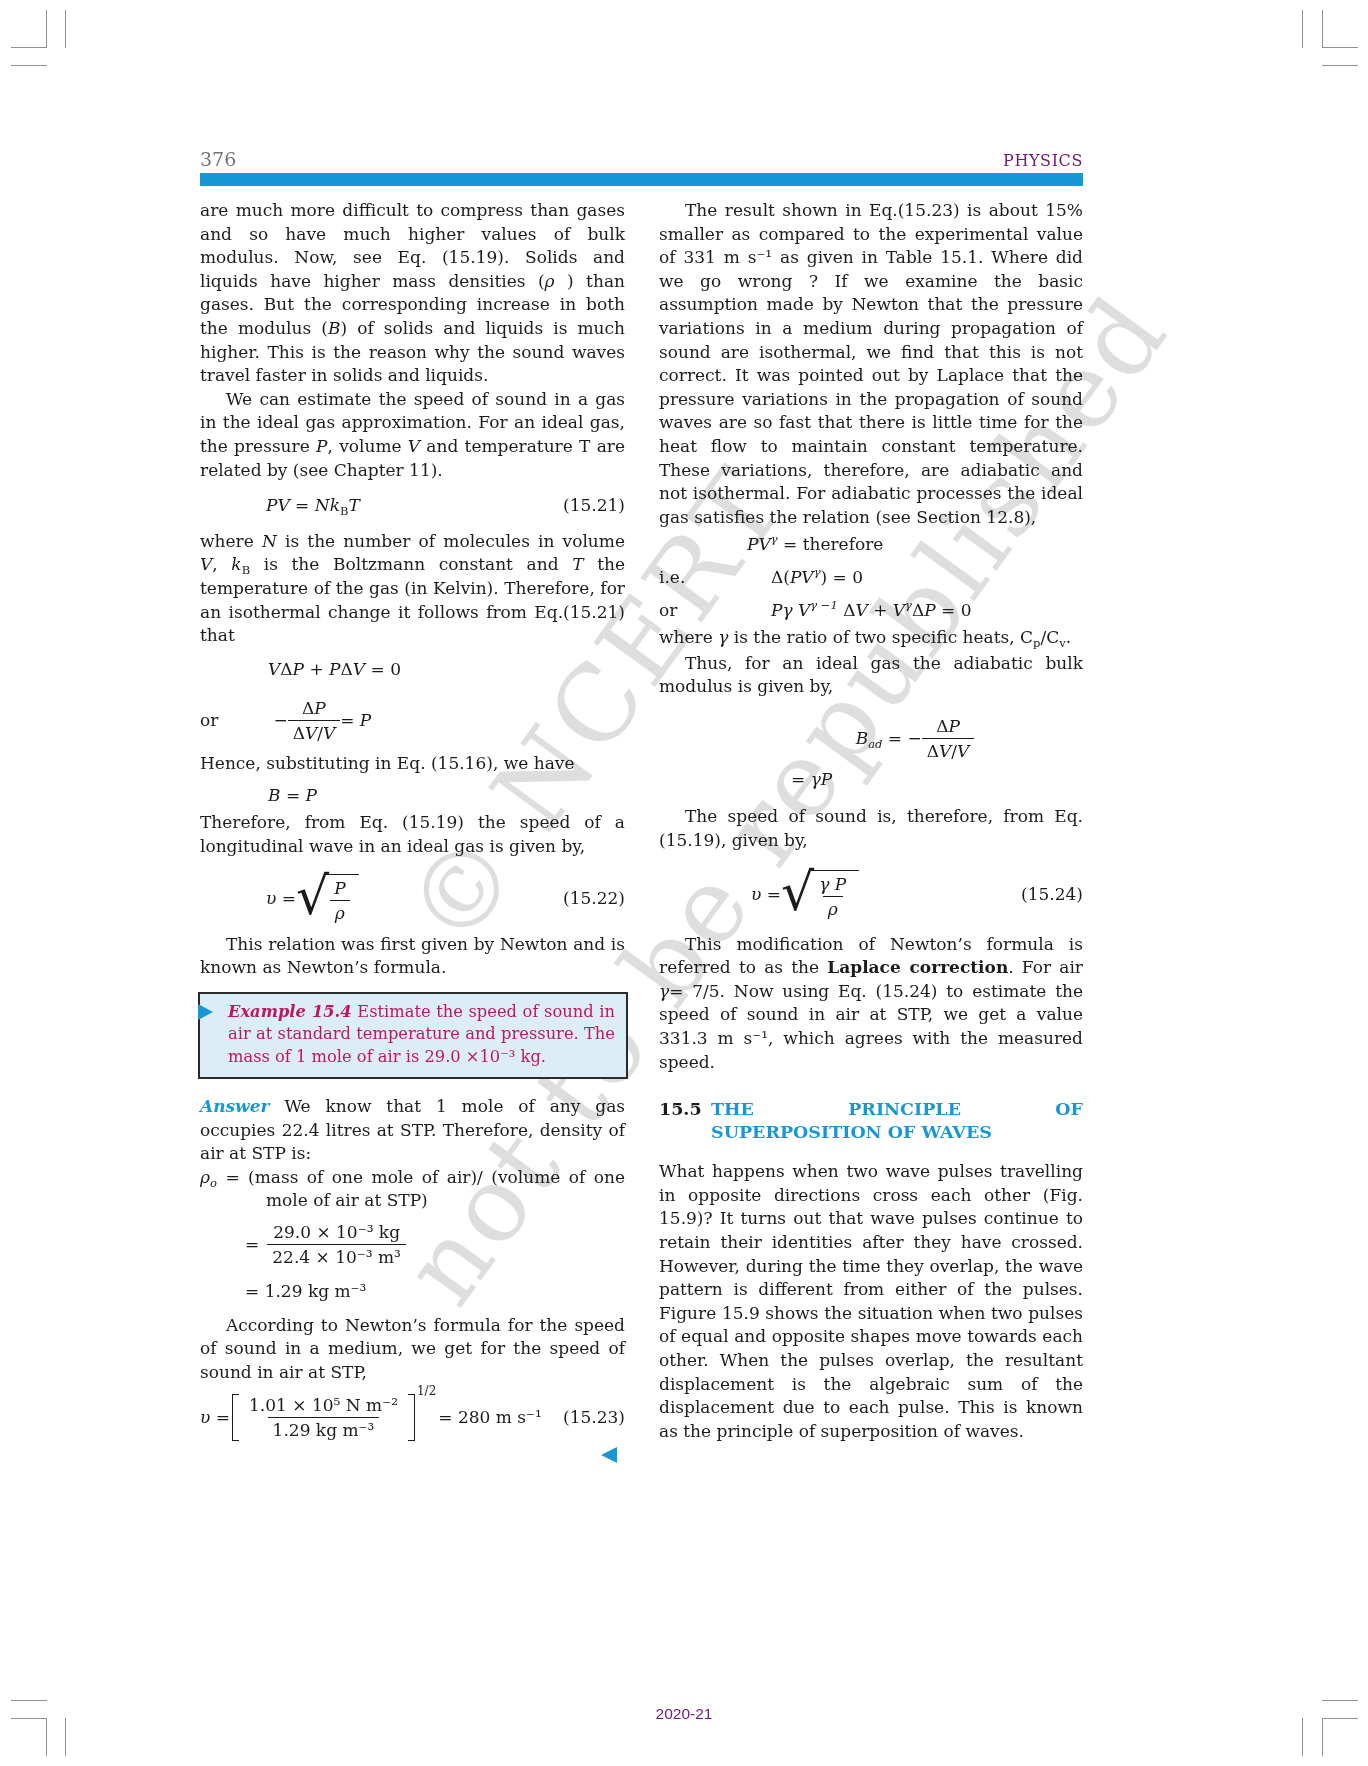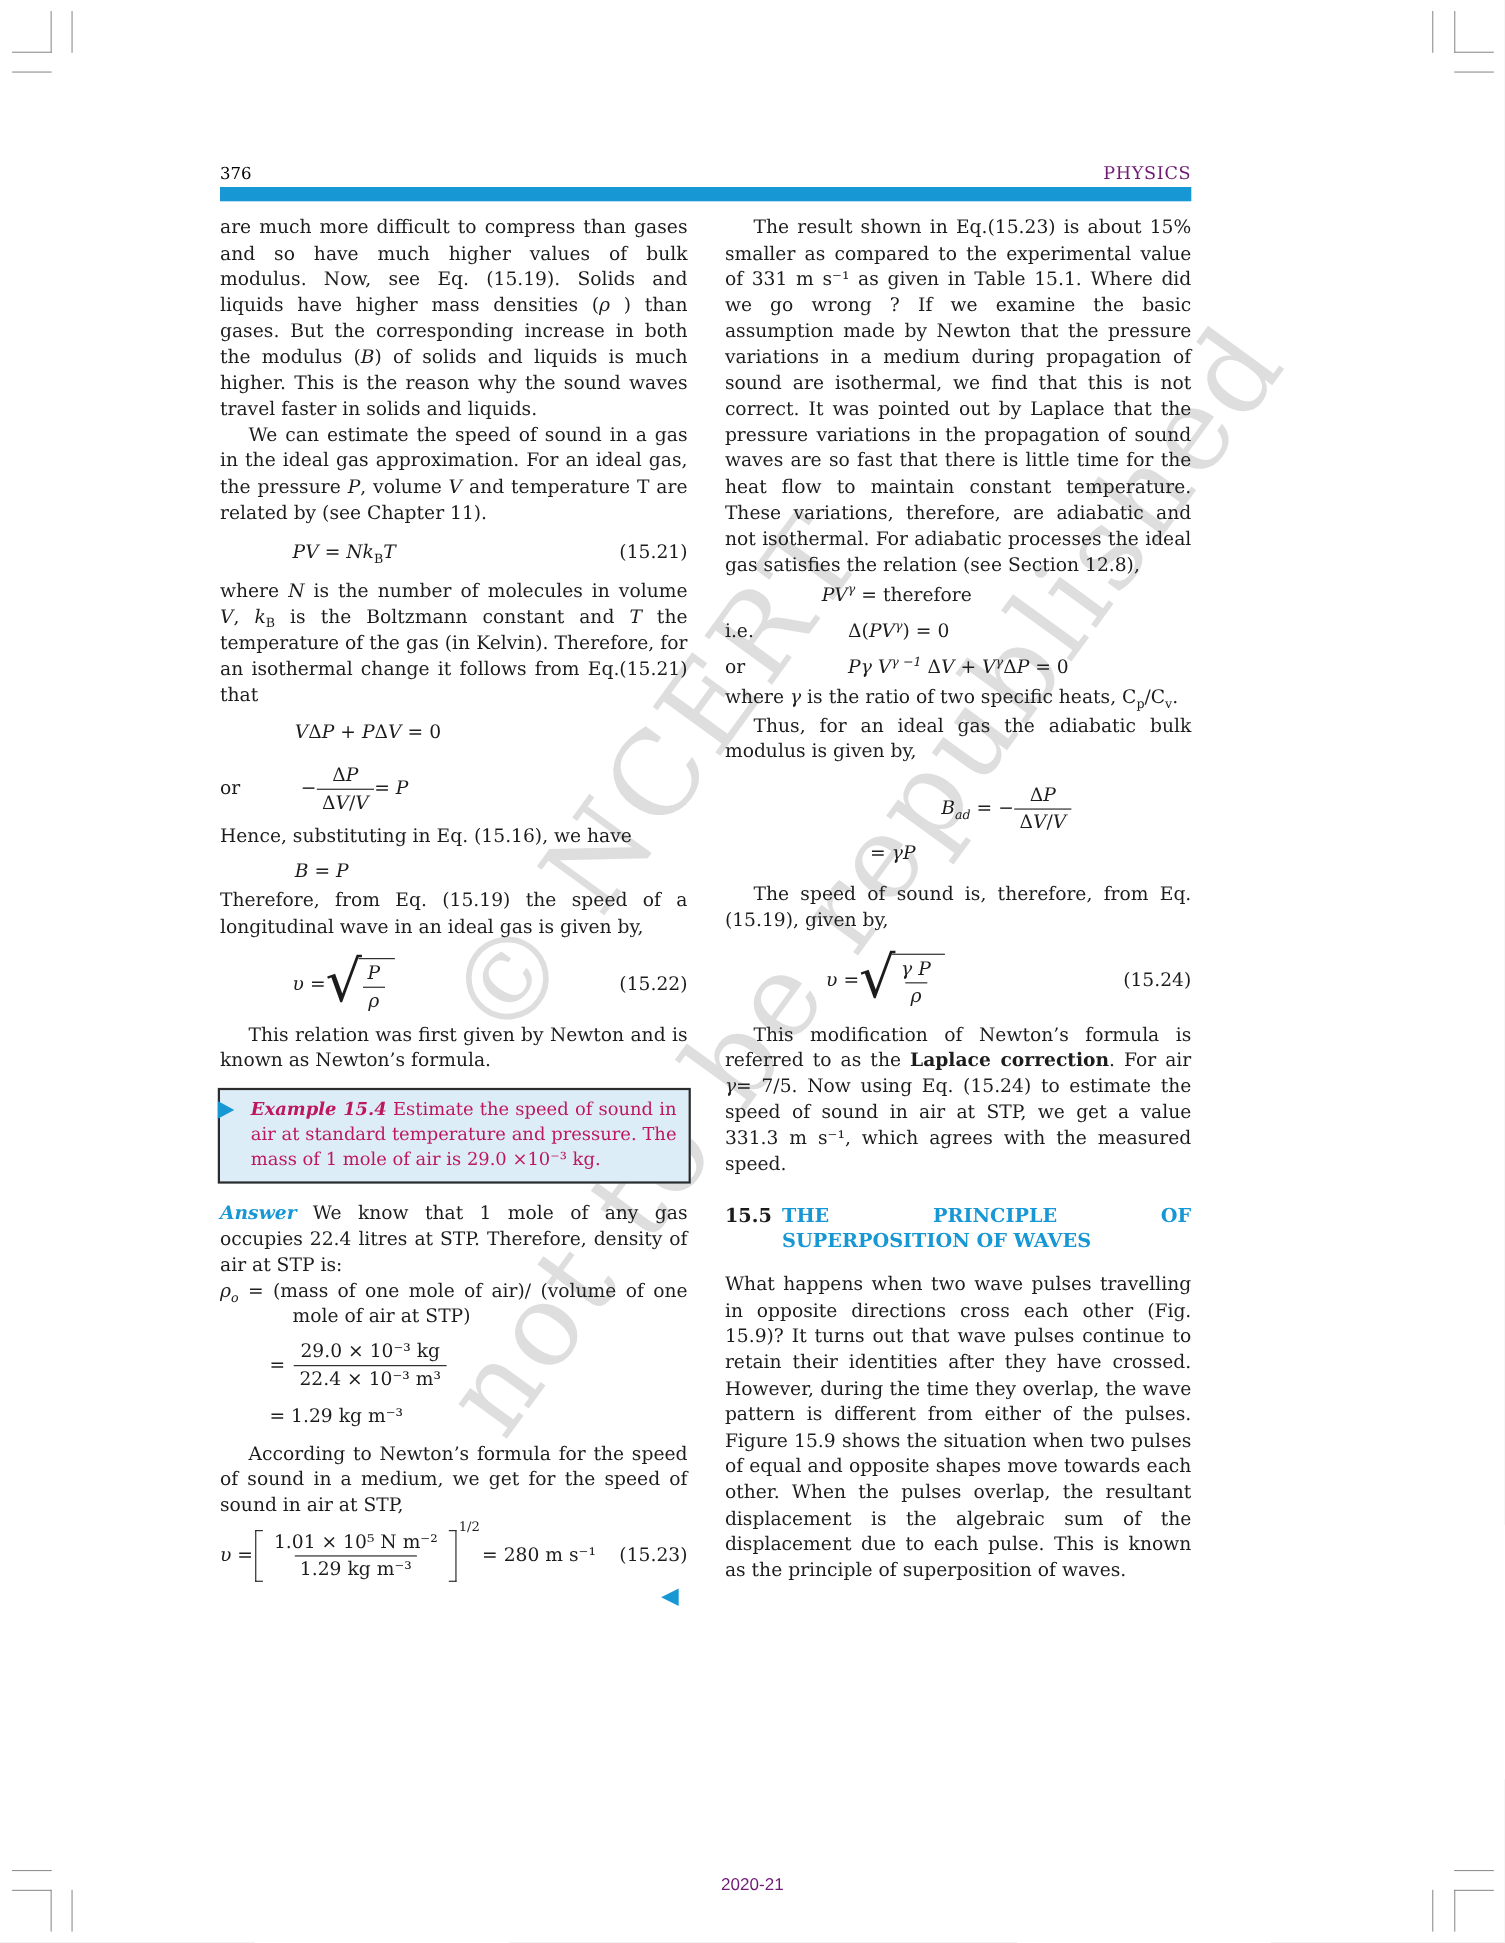--- a/index.html
+++ b/index.html
@@ -4,21 +4,21 @@
 <style>
   html,body{margin:0;padding:0;background:#e8e8e8;}
   .page{position:relative;width:1368px;height:1766px;background:#ffffff;
         font-family:"DejaVu Serif","Liberation Serif",serif;color:#1c1c1c;overflow:hidden;}
   .wm{position:absolute;left:110px;top:560px;width:1140px;transform:rotate(-54deg);
       color:#d6d6d6;opacity:.8;font-size:104px;line-height:2.0;text-align:center;
       letter-spacing:4px;z-index:0;white-space:nowrap;}
   .cm{position:absolute;background:#8f8f8f;}
   .content{position:absolute;left:200px;top:148px;width:883px;z-index:1;}
   .header{display:flex;justify-content:space-between;align-items:flex-end;}
-  .pagenum{color:#000000;font-size:15px;}
+  .pagenum{color:#737373;font-size:19px;}
   .htitle{color:#701a75;font-size:16px;letter-spacing:.6px;}
   .bar{height:13px;background:#1798d4;margin-top:3px;}
   .cols{display:flex;gap:34px;margin-top:13px;}
   .col{width:425px;font-size:17px;line-height:23.6px;text-align:justify;}
   .col-r{width:424px;}
   .jp{margin:0;}
   .ind{text-indent:26px;}
   .it{font-style:italic;}
   .b{font-weight:bold;}
   .bi{font-weight:bold;font-style:italic;}

